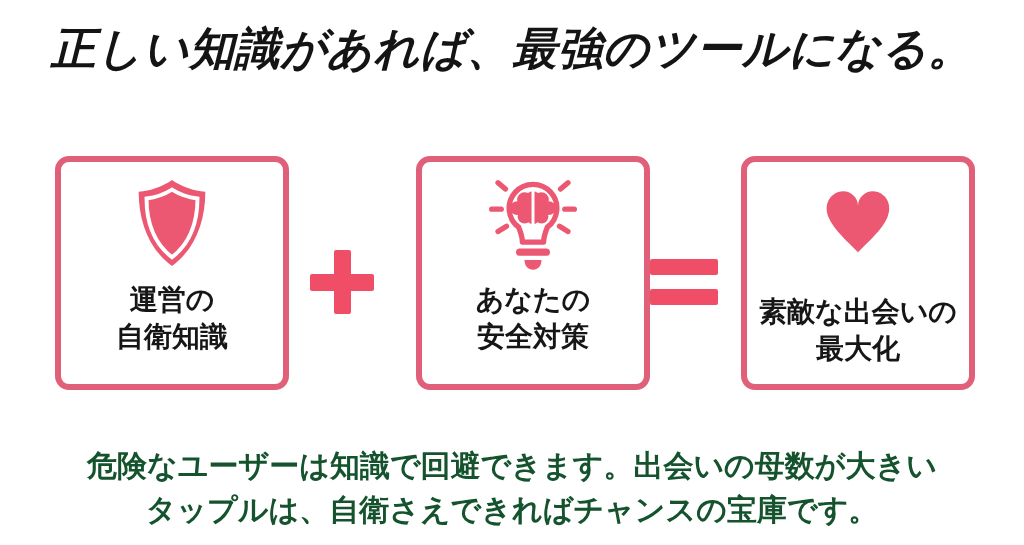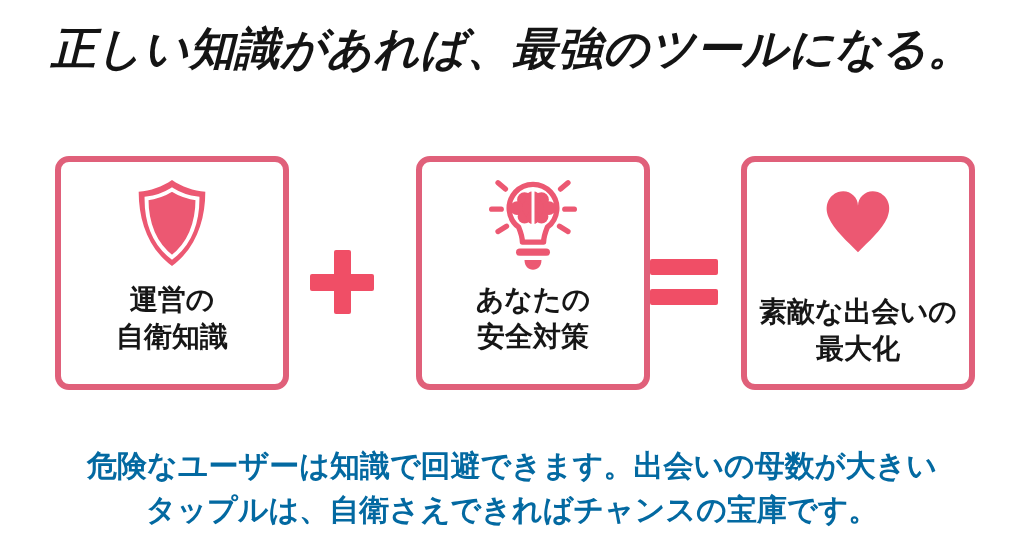--- a/index.html
+++ b/index.html
@@ -28,21 +28,21 @@
   .op-plus::before,.op-plus::after{
     content:"";position:absolute;background:var(--accent-operator,#f04e66);border-radius:2px;
   }
   .op-plus::before{left:0;top:24px;width:64px;height:17px;}
   .op-plus::after{left:24px;top:0;width:17px;height:64px;}
   .op-equals{position:absolute;left:650px;top:259px;width:68px;height:46px;
     display:flex;flex-direction:column;justify-content:space-between;}
   .op-equals .bar{width:68px;height:16px;background:var(--accent-operator,#f04e66);border-radius:2px;}
   .footer{
     position:absolute;top:444px;left:0;width:100%;text-align:center;
-    font-size:30px;font-weight:800;line-height:1.47;color:#0369a1;
+    font-size:30px;font-weight:800;line-height:1.47;color:#14532d;
   }
 </style>
 </head>
 <body>
 
 <div class="canvas">
 
   <div class="title">正しい知識があれば、最強のツールになる。</div>
 
   <div class="card c1">

